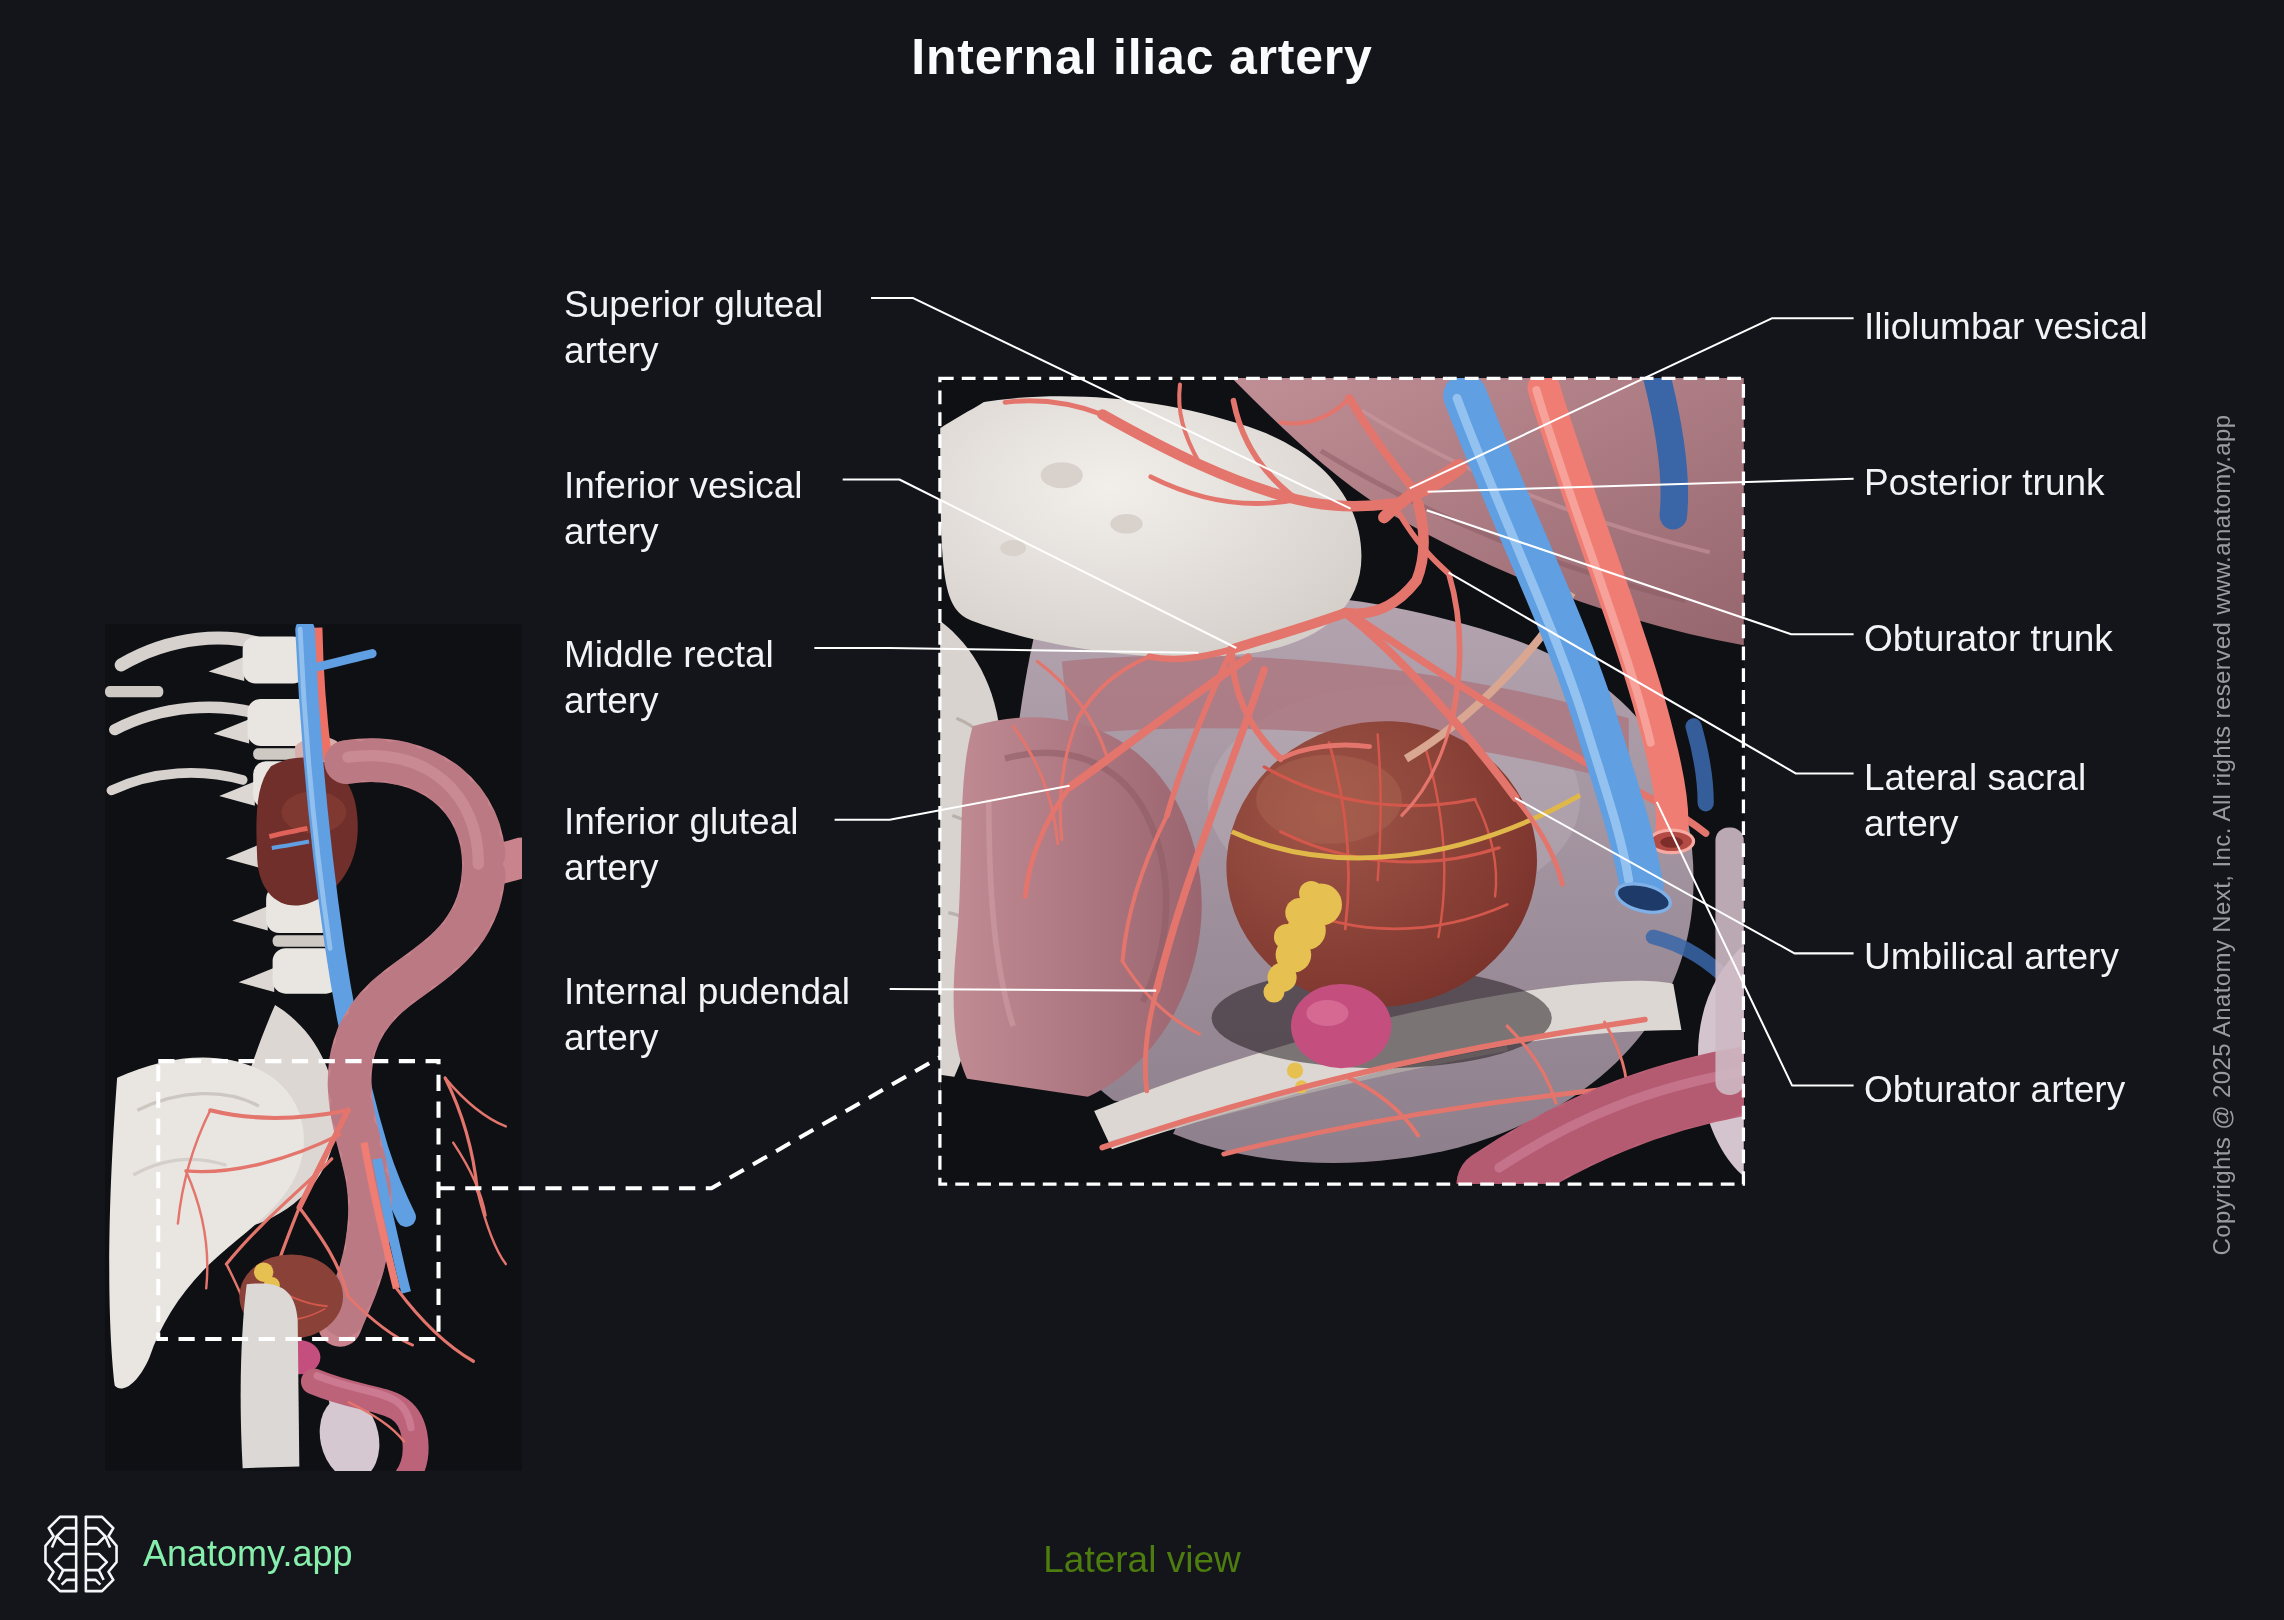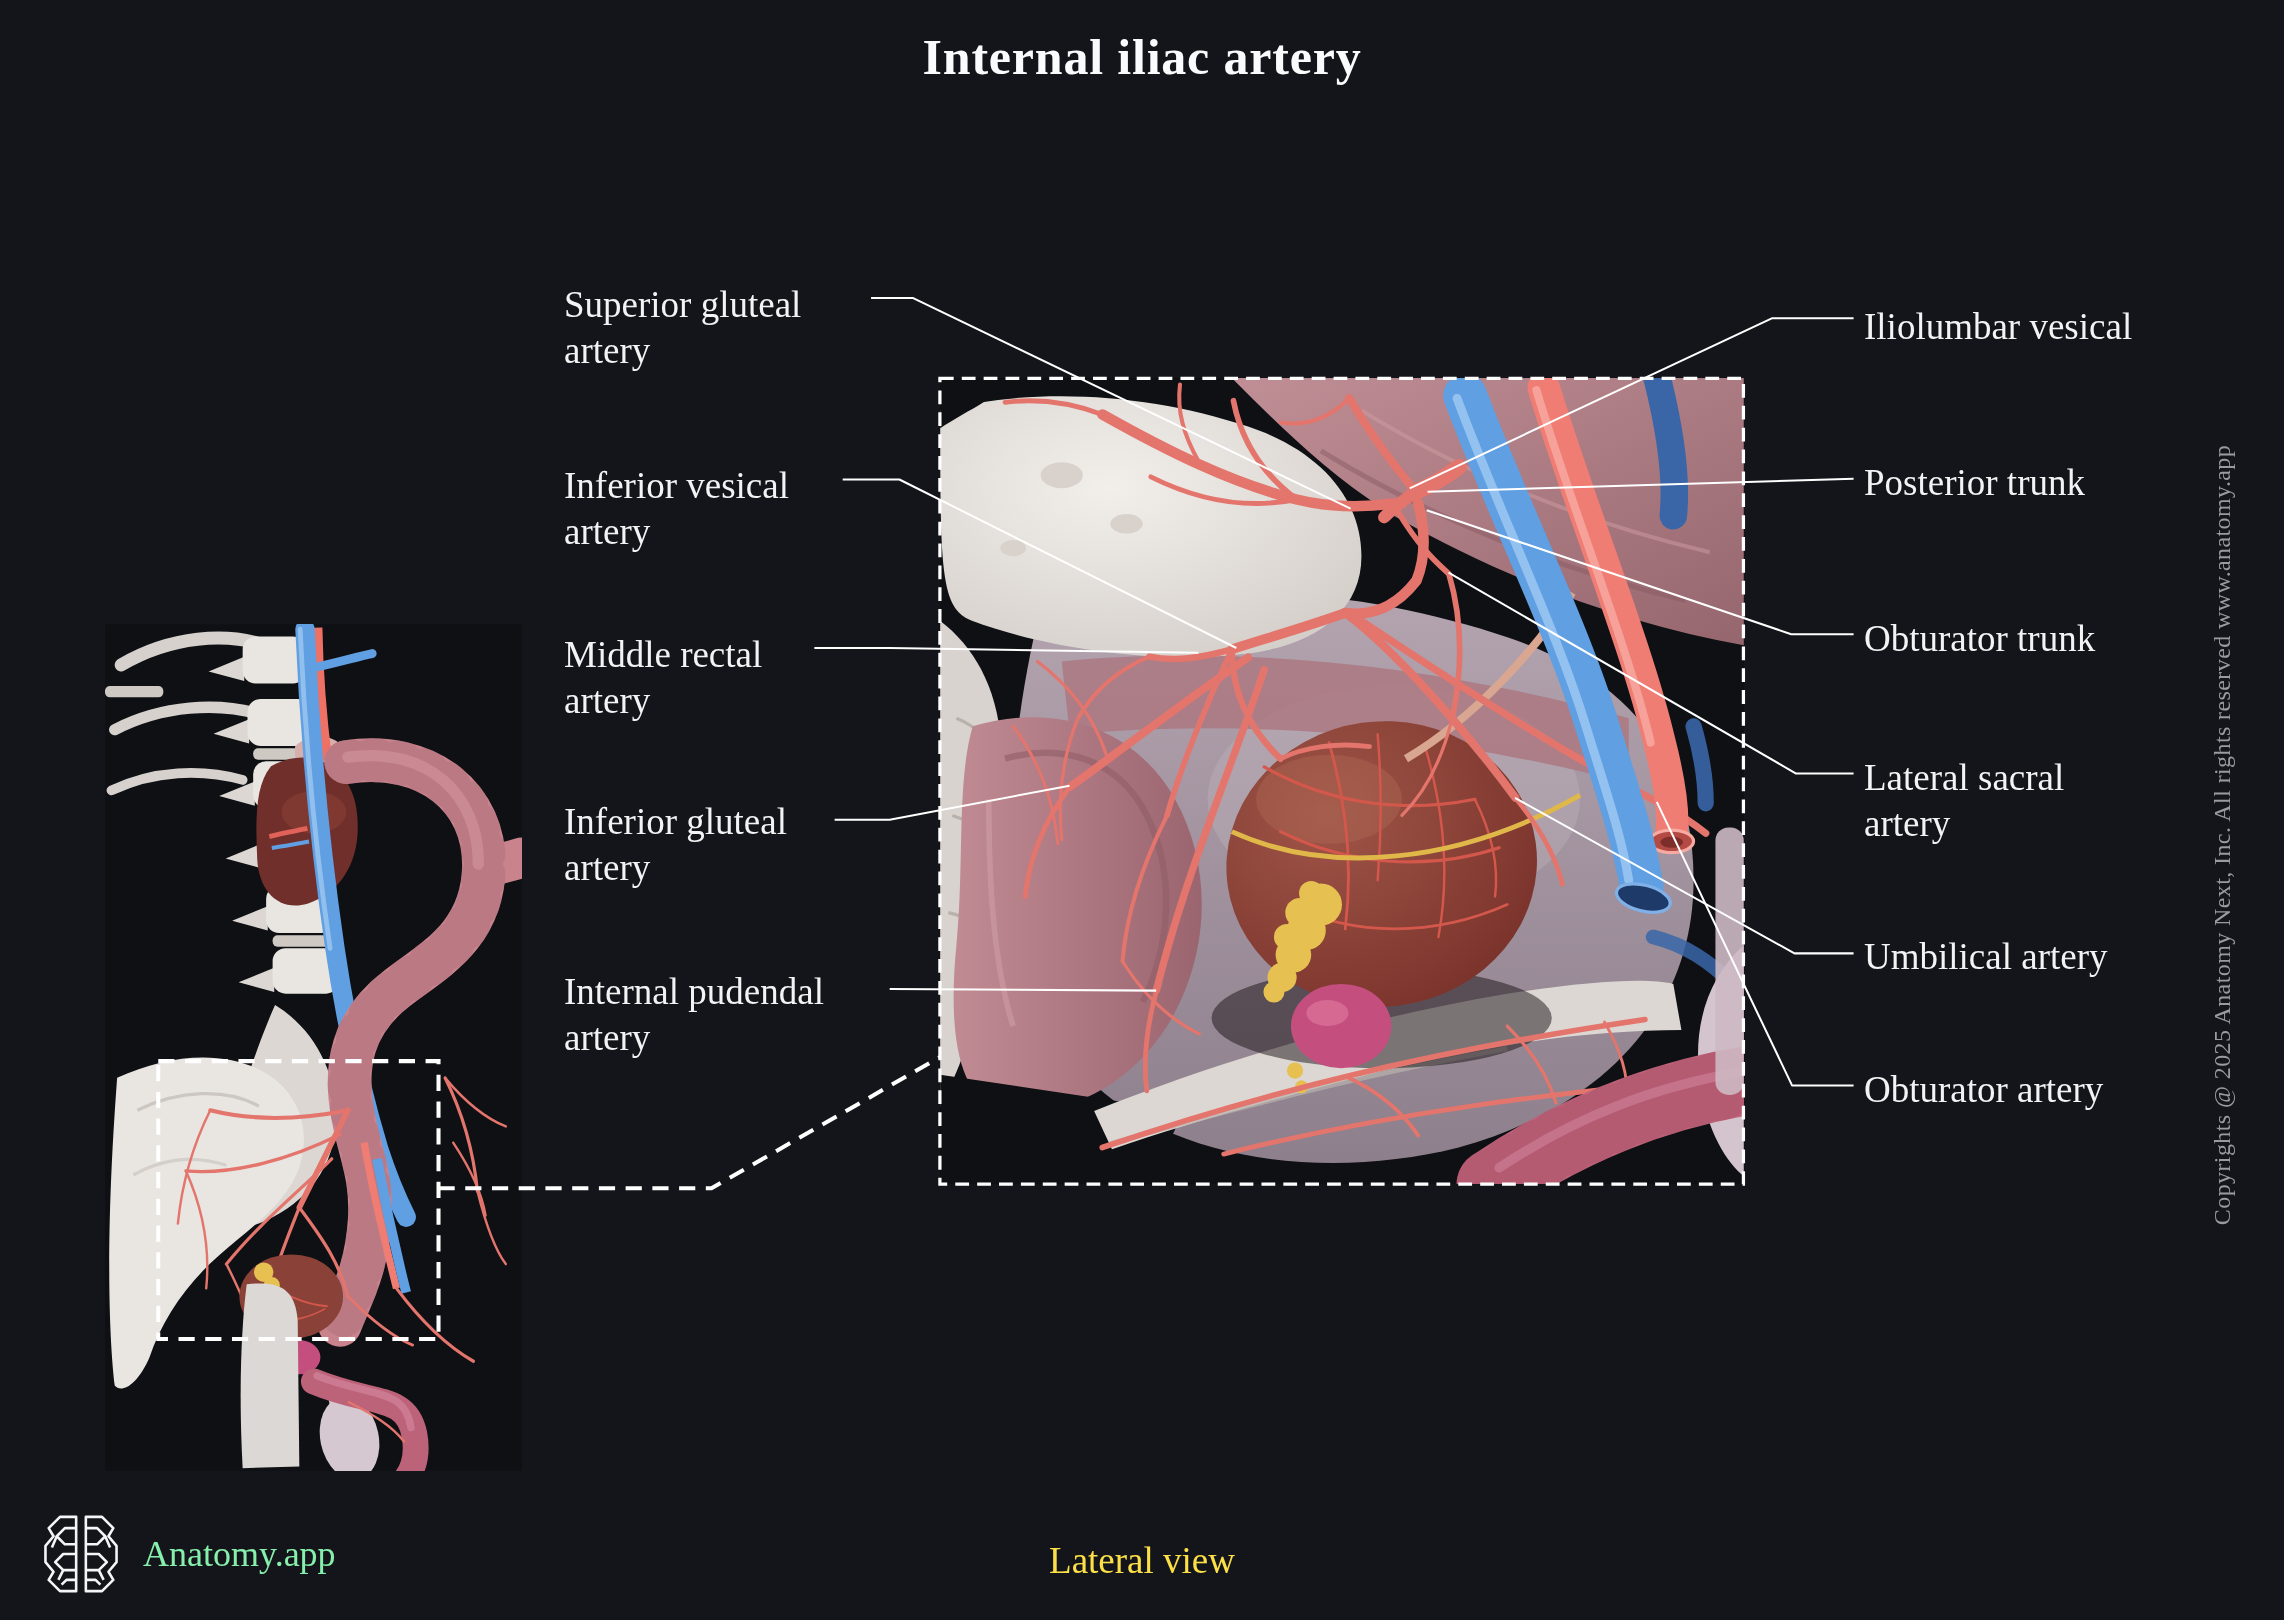--- a/index.html
+++ b/index.html
@@ -1,25 +1,25 @@
 <!DOCTYPE html>
 <html style="font-size:13px"><head>
 <meta charset="utf-8">
 <style>
   html,body{margin:0;padding:0;background:#13151a;}
   .page{position:relative;width:2284px;height:1620px;background:#13151a;overflow:hidden;
-        font-family:Liberation Serif, serif;color:#f4f5f7;}
+        font-family:Liberation Sans, sans-serif;color:#f4f5f7;}
   .title{position:absolute;top:27.5px;left:0;width:2284px;text-align:center;
          font-size:50px;font-weight:700;letter-spacing:0.8px;color:#fafbfc;}
   .anatomy-label{position:absolute;font-size:37px;line-height:46px;color:#f2f3f5;
                  white-space:pre-line;}
   .label-left{left:564px;width:324px;text-align:left;}
   .label-right{left:1864px;width:389px;text-align:left;}
   .view-label{position:absolute;top:1539px;left:0;width:2284px;text-align:center;
-              font-size:37px;color:#fde047;}
+              font-size:37px;color:#4d7c0f;}
   .brand{position:absolute;left:42px;top:1512px;display:flex;align-items:center;gap:23px;}
   .brand-name{font-size:36px;color:#86efac;}
   .copyright{position:absolute;left:2222px;top:835px;width:940px;
              transform:translate(-50%,-50%) rotate(-90deg);transform-origin:center;
              font-size:24px;color:#9a9b9e;text-align:center;letter-spacing:0.4px;}
   svg{display:block;}
   .art{position:absolute;}
   .overlay{position:absolute;left:0;top:0;pointer-events:none;}
 </style>
 </head>

